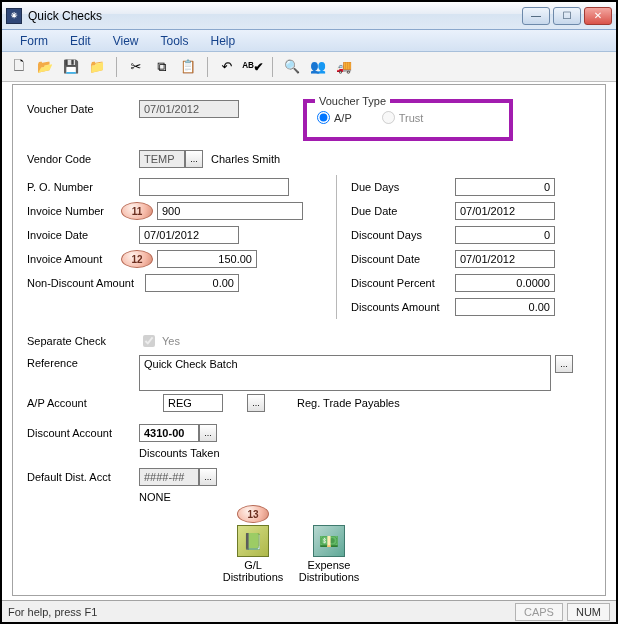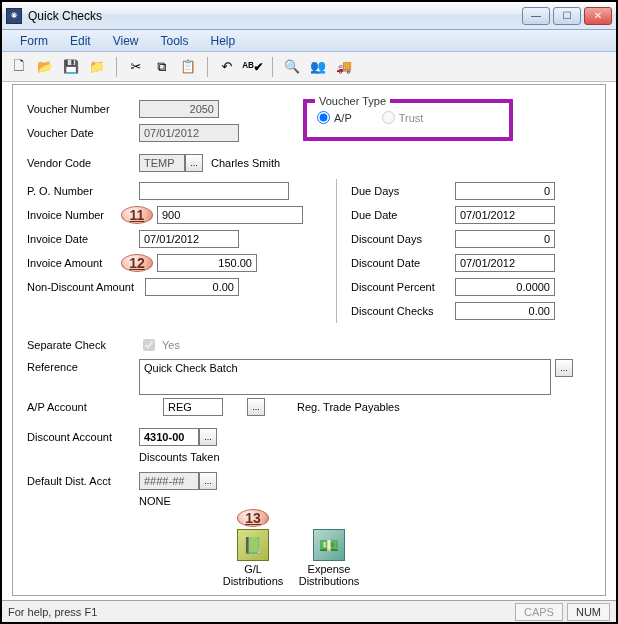--- a/index.html
+++ b/index.html
@@ -104,23 +104,22 @@
     width:18px;height:18px;border:1px solid #7a7a7a;
     background:linear-gradient(to bottom,#fff,#e3e3e3);
     font-size:9px;line-height:1;display:flex;align-items:center;justify-content:center;
     margin-left:0;
   }
   .marker {
     width:32px;height:18px;border-radius:50%;
     background:radial-gradient(circle at 35% 30%, #fff2ec,#f5b8a6 60%,#d78a74);
     border:1px solid #b76a55;
     display:flex;align-items:center;justify-content:center;
-    font-size:14px;font-weight:bold;color:#6b2e1f;
+    font-size:10px;font-weight:bold;color:#6b2e1f;
     margin-right:4px;
-    text-decoration:underline;
   }
   .textarea {
     width:412px;height:36px;
     border:1px solid #7a7a7a;
     padding:2px 4px;font-size:11px;font-family:inherit;
     resize:none;
     overflow-y:scroll;
   }
   .icon-launch {
     display:flex;flex-direction:column;align-items:center;
@@ -187,24 +186,20 @@
   <div class="tbtn">🔍</div>
   <div class="tbtn">👥</div>
   <div class="tbtn">🚚</div>
 </div>
 
 <div class="content">
 
   <div style="display:flex;gap:16px;">
     <div style="width:260px;">
       <div class="row">
-        <div class="lbl">Voucher Number</div>
-        <input class="field-input field-ro ta" style="width: 80px;" readonly="" value="2050">
-      </div>
-      <div class="row">
         <div class="lbl">Voucher Date</div>
         <input class="field-input field-ro" style="width: 100px;" readonly="" value="07/01/2012">
       </div>
     </div>
     <div class="grp" style="width:210px;height:42px;margin-top:2px;">
       <div class="grp-title">Voucher Type</div>
       <div style="display:flex;gap:30px;padding-top:2px;">
         <label class="radio">
           <input type="radio" checked="" style="">
           <span>A/P</span>
@@ -267,21 +262,21 @@
       </div>
       <div class="row">
         <div class="lbl lbl-small">Discount Date</div>
         <input class="field-input" style="width: 100px;" value="07/01/2012">
       </div>
       <div class="row">
         <div class="lbl lbl-small">Discount Percent</div>
         <input class="field-input ta" style="width: 100px;" value="0.0000">
       </div>
       <div class="row">
-        <div class="lbl lbl-small">Discount Checks</div>
+        <div class="lbl lbl-small">Discounts Amount</div>
         <input class="field-input ta" style="width: 100px;" value="0.00">
       </div>
     </div>
   </div>
 
   <div class="row" style="margin-top:10px;">
     <div class="lbl">Separate Check</div>
     <input type="checkbox" class="chk" checked="" disabled="" style="">
     <span style="margin-left:4px;color:#8a8a8a;">Yes</span>
   </div>

